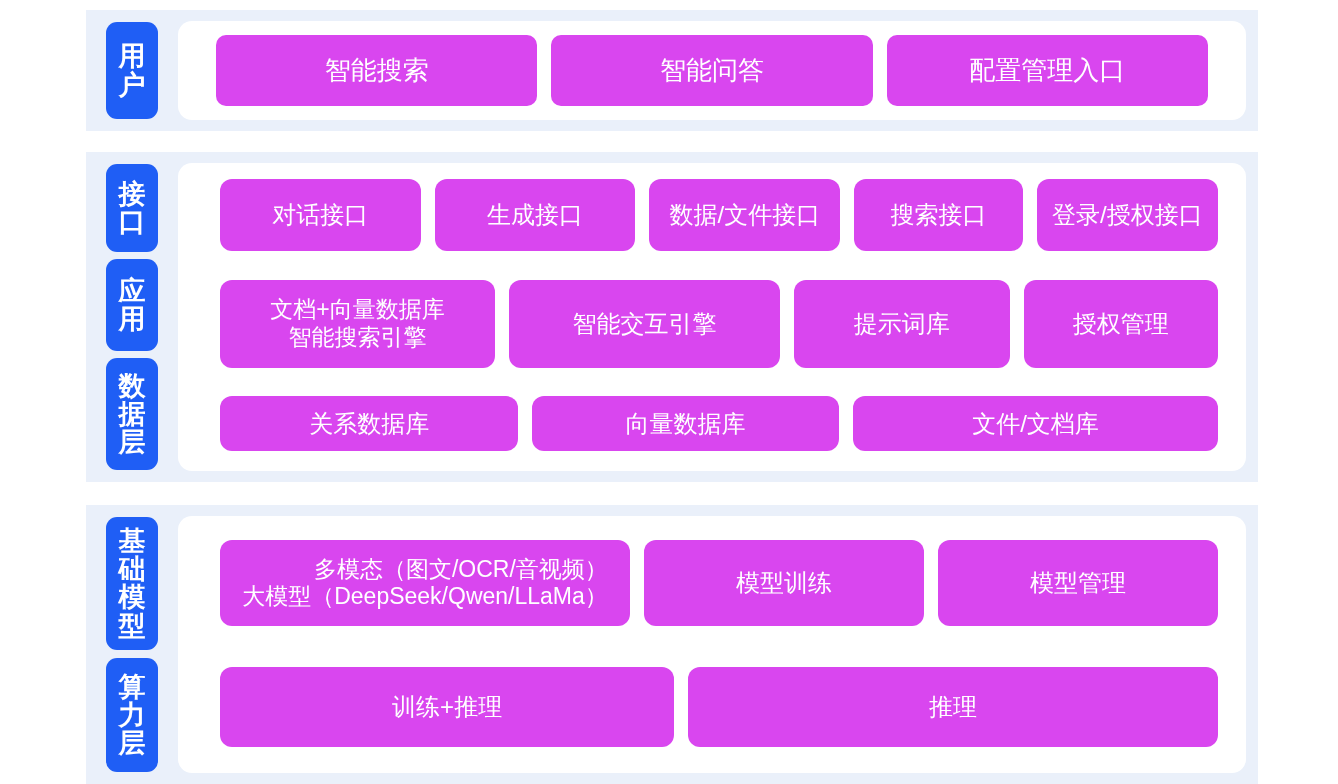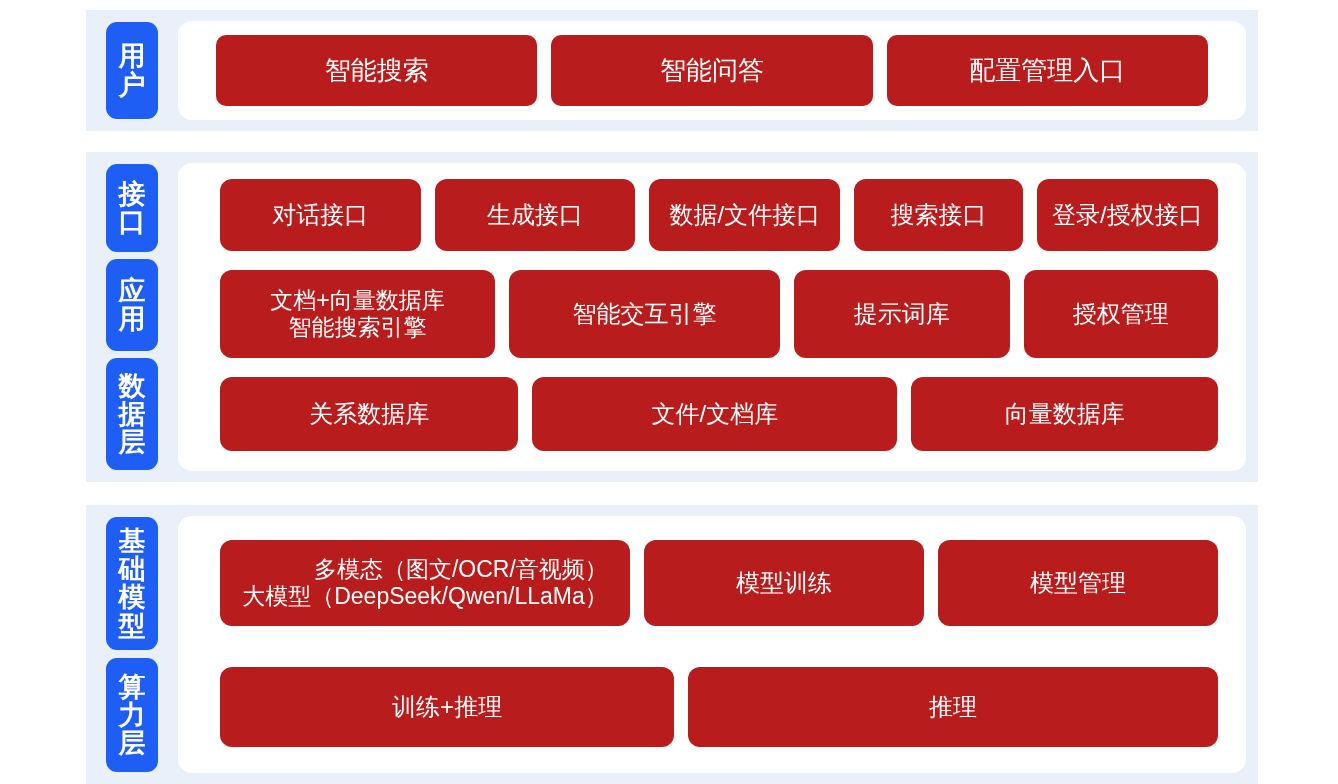--- a/index.html
+++ b/index.html
@@ -107,21 +107,21 @@
   }
 
   
   .row {
     display: flex;
     align-items: stretch;
     gap: 14px;
   }
 
   .card {
-    background: #b91c1c;
+    background: #d946ef;
     color: #ffffff;
     border-radius: 12px;
     display: flex;
     align-items: center;
     justify-content: center;
     text-align: center;
     box-sizing: border-box;
     font-size: 26px;
     line-height: 1.22;
     padding: 4px 10px;
@@ -130,21 +130,21 @@
   .card.small  { font-size: 23px; }
   .card.medium { font-size: 24px; }
 
   
   .row-user { height: 71px; }
   .row-user .card { flex: 1 1 0; border-radius: 10px; }
 
   
   .row-api  { height: 72px; }
   .row-app  { height: 88px; }
-  .row-data { height: 74px; }
+  .row-data { height: 55px; }
 
   .row-api  .card { flex: 1 1 0; }
   .row-app  .card { flex: 1 1 0; }
   .row-data .card { flex: 1 1 0; }
 
   
   .row-api .c1 { flex-grow: 1.12; }
   .row-api .c2 { flex-grow: 1.12; }
   .row-api .c3 { flex-grow: 1.06; }
   .row-api .c4 { flex-grow: 0.92; }
@@ -225,22 +225,22 @@
       <div class="row row-app">
         <div class="card small multiline c1">文档+向量数据库
 智能搜索引擎</div>
         <div class="card medium c2">智能交互引擎</div>
         <div class="card medium c3">提示词库</div>
         <div class="card medium c4">授权管理</div>
       </div>
 
       <div class="row row-data">
         <div class="card medium c1">关系数据库</div>
+        <div class="card medium c2">向量数据库</div>
         <div class="card medium c3">文件/文档库</div>
-        <div class="card medium c2">向量数据库</div>
       </div>
 
     </div>
   </div>
 
   <div class="layer-band band-base">
     <div class="tab-rail">
       <div class="vtab t-model">
         <span>基</span>
         <span>础</span>

